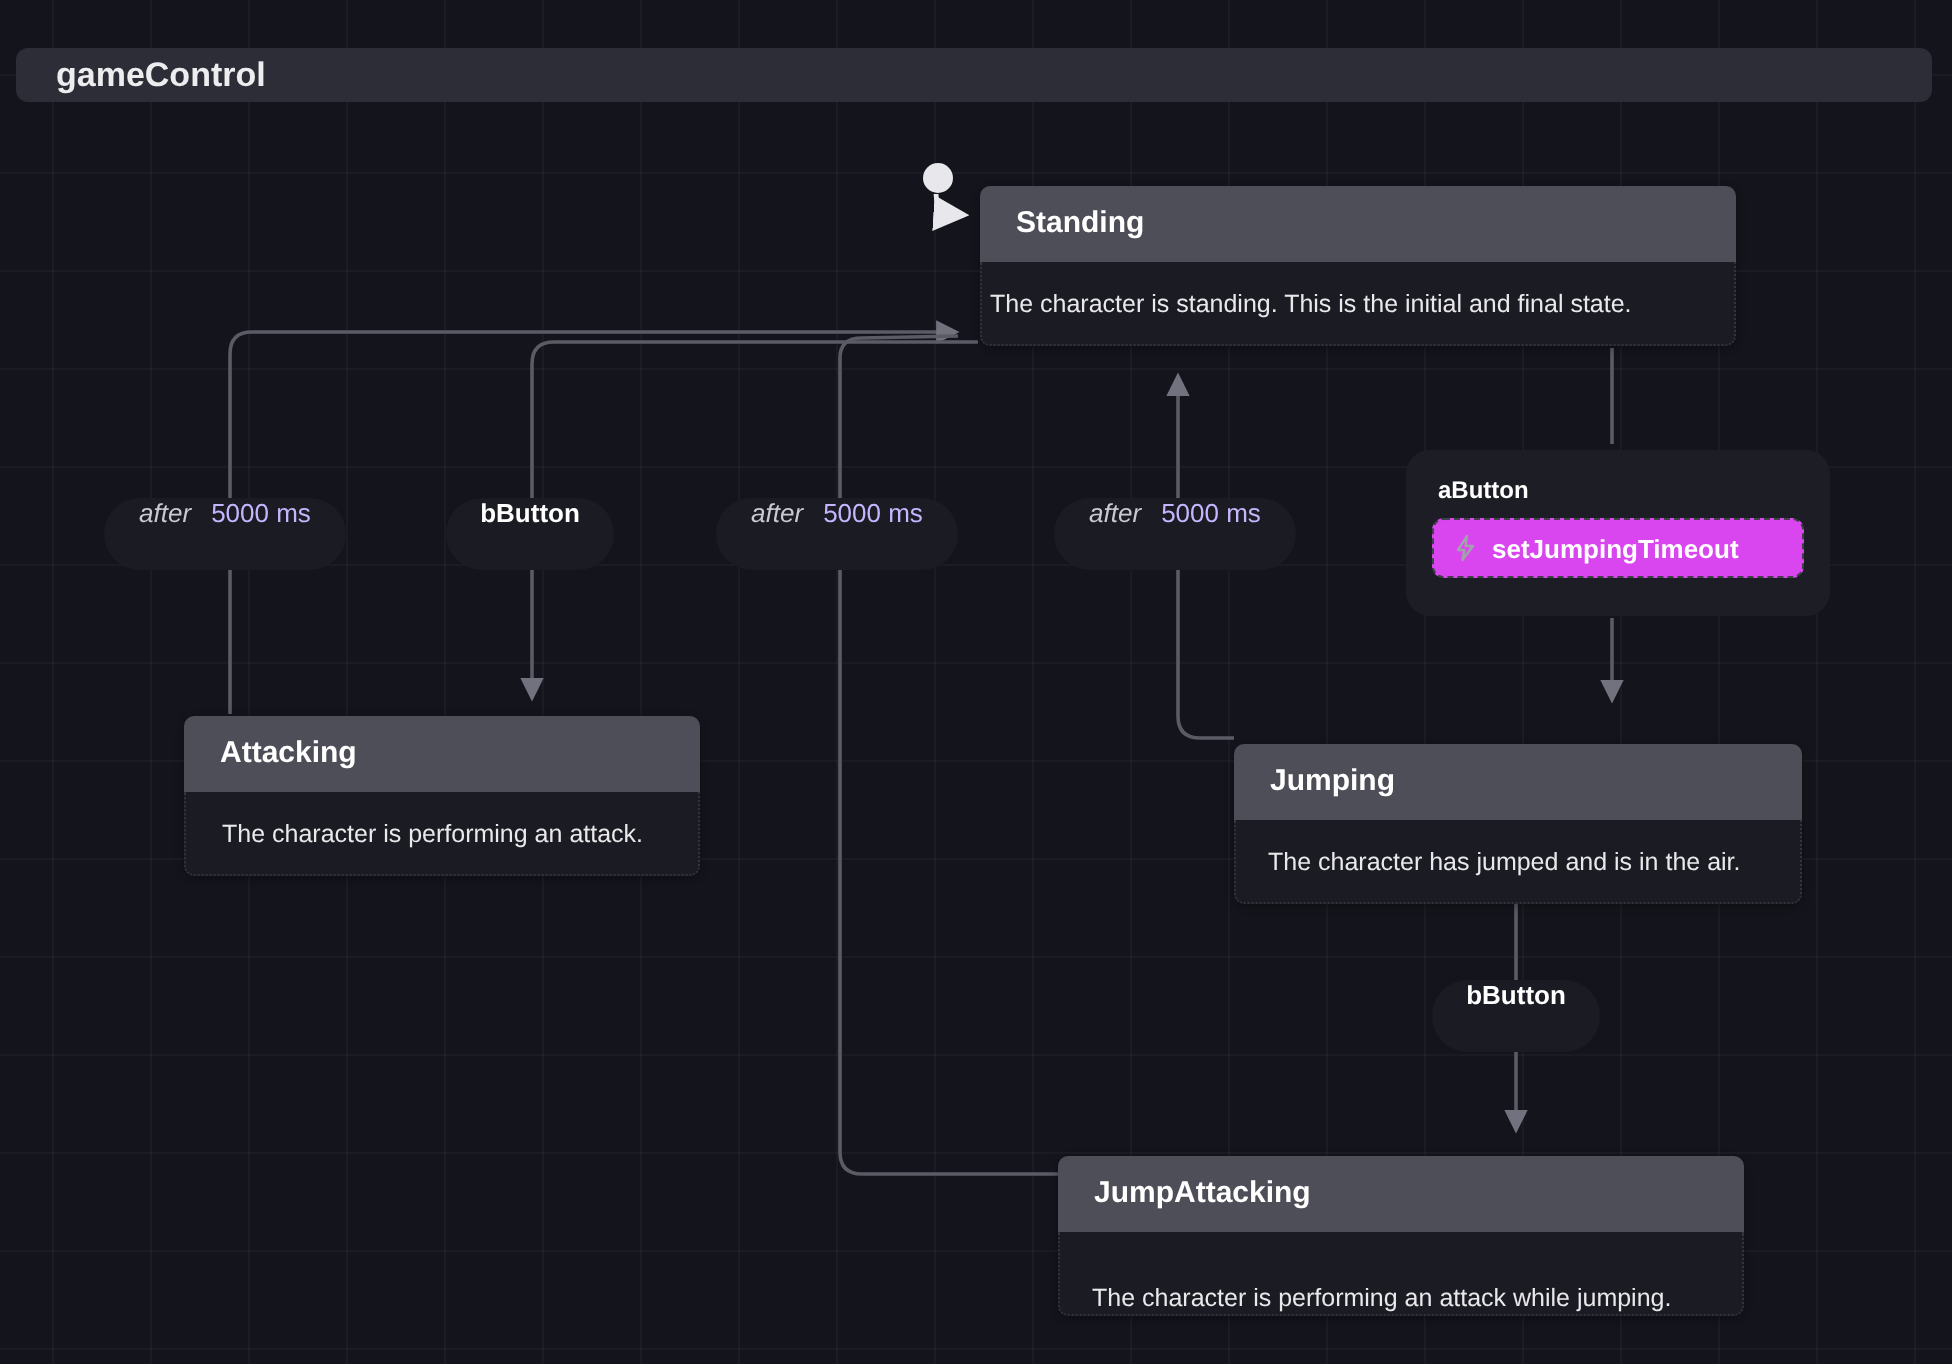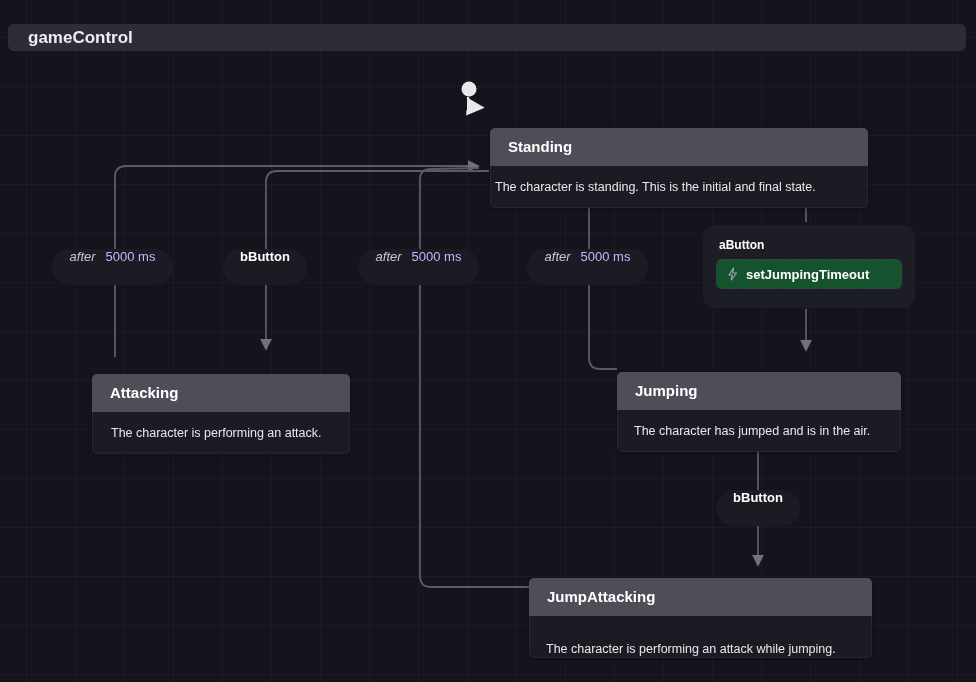--- a/index.html
+++ b/index.html
@@ -46,21 +46,21 @@
   .event-name{font-weight:700;}
   .event-group{
     position:absolute;left:703px;top:225px;width:212px;height:83px;
     background:#1d1d26;border-radius:12px;box-sizing:border-box;
   }
   .event-group-label{
     color:#ffffff;font-size:12px;font-weight:700;
     padding:13px 16px 7px 16px;
   }
   .action-chip{
-    margin:0 13px;height:30px;background:#14532d;
+    margin:0 13px;height:30px;background:#d946ef;
     border:1px dashed #41414c;border-radius:6px;
     display:flex;align-items:center;gap:8px;padding:0 10px;
     color:#ffffff;font-size:13px;font-weight:700;box-sizing:border-box;
   }
   .bolt{flex:0 0 auto;display:inline-flex;}
 </style>
 </head>
 <body>
 
 <div class="canvas">
@@ -86,28 +86,28 @@
       <path d="M806,174 L806,222"></path>
       <path d="M806,309 L806,350" marker-end="url(#arrow)"></path>
       <path d="M758,441 L758,565" marker-end="url(#arrow)"></path>
     </g>
     <g>
       <circle cx="469" cy="89" r="7.5" fill="#e8e8ec"></circle>
       <path d="M468,97 C468,105 474,107 482,107.5" stroke="#e8e8ec" stroke-width="2.4" fill="none" marker-end="url(#arrow-w)"></path>
     </g>
   </svg>
 
-  <div class="state" style="left:490px;top:93px;width:378px;margin-top:35px;">
+  <div class="state" style="left:490px;top:93px;width:378px;">
     <div class="state-header" style="padding:0 18px;">
       <span>Standing</span>
     </div>
     <div class="state-body">The character is standing. This is the initial and final state.</div>
   </div>
 
-  <div class="state" style="left:92px;top:358px;width:258px;margin-top:16px;">
+  <div class="state" style="left:92px;top:358px;width:258px;">
     <div class="state-header">
       <span>Attacking</span>
     </div>
     <div class="state-body" style="padding:0 18px;">The character is performing an attack.</div>
   </div>
 
   <div class="state" style="left:617px;top:372px;width:284px;">
     <div class="state-header">
       <span>Jumping</span>
     </div>

